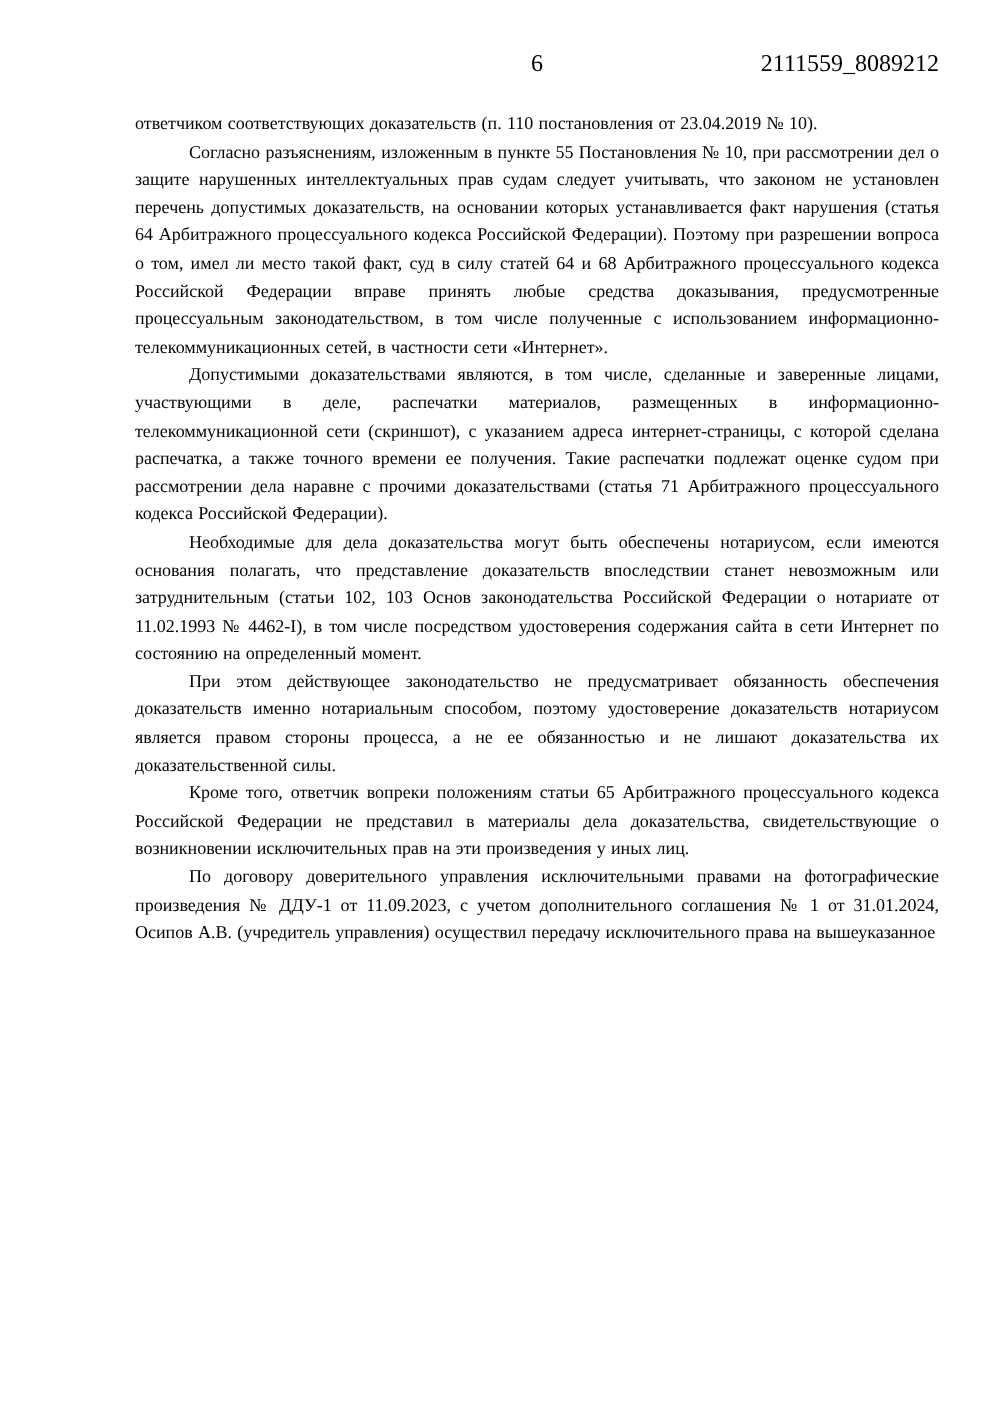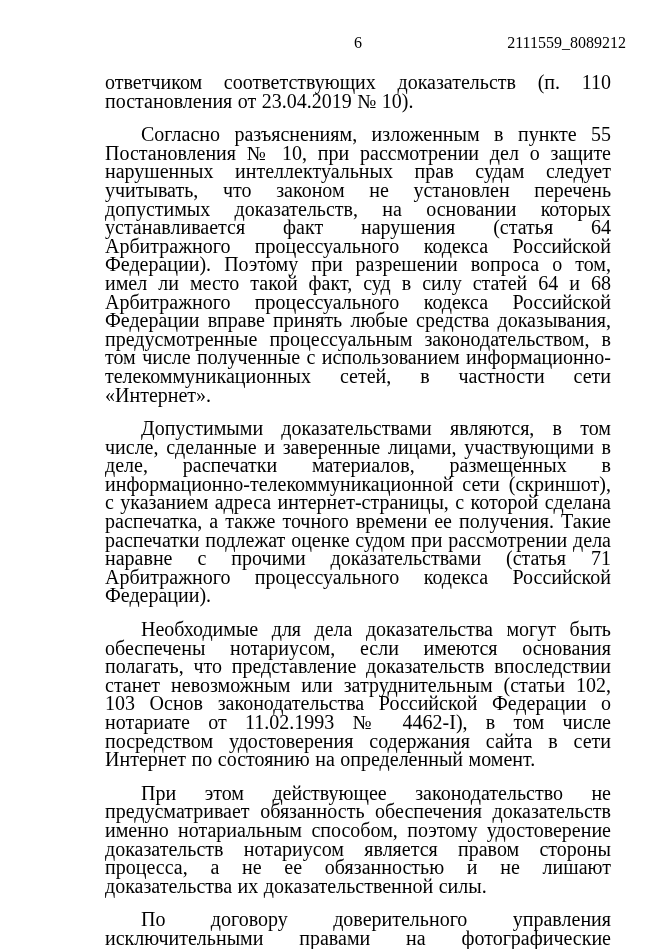--- a/index.html
+++ b/index.html
@@ -34,22 +34,22 @@
     left: 50%;
     transform: translateX(-50%);
   }
   .docid {
     position: absolute;
     right: 0;
     top: 0;
     margin-left: 24px;
   }
   .body-text p.para {
-    margin: 15px;
-    font-size: 20px;
+    margin: 0;
+    font-size: 12px;
     line-height: 18.6px;
     text-align: justify;
     text-align-last: left;
     word-spacing: 0.5px;
   }
   .body-text p.para.indent {
     text-indent: 36px;
   }
 </style>
 </head>
@@ -60,16 +60,17 @@
     <div class="header">
       <span class="pagenum">6</span>
       <span class="docid">2111559_8089212</span>
     </div>
     <div class="body-text">
       <p class="para">ответчиком соответствующих доказательств (п. 110 постановления от 23.04.2019 № 10).</p>
       <p class="para indent">Согласно разъяснениям, изложенным в пункте 55 Постановления № 10, при рассмотрении дел о защите нарушенных интеллектуальных прав судам следует учитывать, что законом не установлен перечень допустимых доказательств, на основании которых устанавливается факт нарушения (статья 64 Арбитражного процессуального кодекса Российской Федерации). Поэтому при разрешении вопроса о том, имел ли место такой факт, суд в силу статей 64 и 68 Арбитражного процессуального кодекса Российской Федерации вправе принять любые средства доказывания, предусмотренные процессуальным законодательством, в том числе полученные с использованием информационно-телекоммуникационных сетей, в частности сети «Интернет».</p>
       <p class="para indent">Допустимыми доказательствами являются, в том числе, сделанные и заверенные лицами, участвующими в деле, распечатки материалов, размещенных в информационно-телекоммуникационной сети (скриншот), с указанием адреса интернет-страницы, с которой сделана распечатка, а также точного времени ее получения. Такие распечатки подлежат оценке судом при рассмотрении дела наравне с прочими доказательствами (статья 71 Арбитражного процессуального кодекса Российской Федерации).</p>
       <p class="para indent">Необходимые для дела доказательства могут быть обеспечены нотариусом, если имеются основания полагать, что представление доказательств впоследствии станет невозможным или затруднительным (статьи 102, 103 Основ законодательства Российской Федерации о нотариате от 11.02.1993 № 4462-I), в том числе посредством удостоверения содержания сайта в сети Интернет по состоянию на определенный момент.</p>
       <p class="para indent">При этом действующее законодательство не предусматривает обязанность обеспечения доказательств именно нотариальным способом, поэтому удостоверение доказательств нотариусом является правом стороны процесса, а не ее обязанностью и не лишают доказательства их доказательственной силы.</p>
-      <p class="para indent">По договору доверительного управления исключительными правами на фотографические произведения № ДДУ-1 от 11.09.2023, с учетом дополнительного соглашения № 1 от 07.01.2024, Осипов А.В. (учредитель управления) осуществил передачу исключительного права на вышеуказанное</p>
+      <p class="para indent">Кроме того, ответчик вопреки положениям статьи 65 Арбитражного процессуального кодекса Российской Федерации не представил в материалы дела доказательства, свидетельствующие о возникновении исключительных прав на эти произведения у иных лиц.</p>
+      <p class="para indent">По договору доверительного управления исключительными правами на фотографические произведения № ДДУ-1 от 11.09.2023, с учетом дополнительного соглашения № 1 от 31.01.2024, Осипов А.В. (учредитель управления) осуществил передачу исключительного права на вышеуказанное</p>
     </div>
   </div>
 </div>
 
 </body></html>

